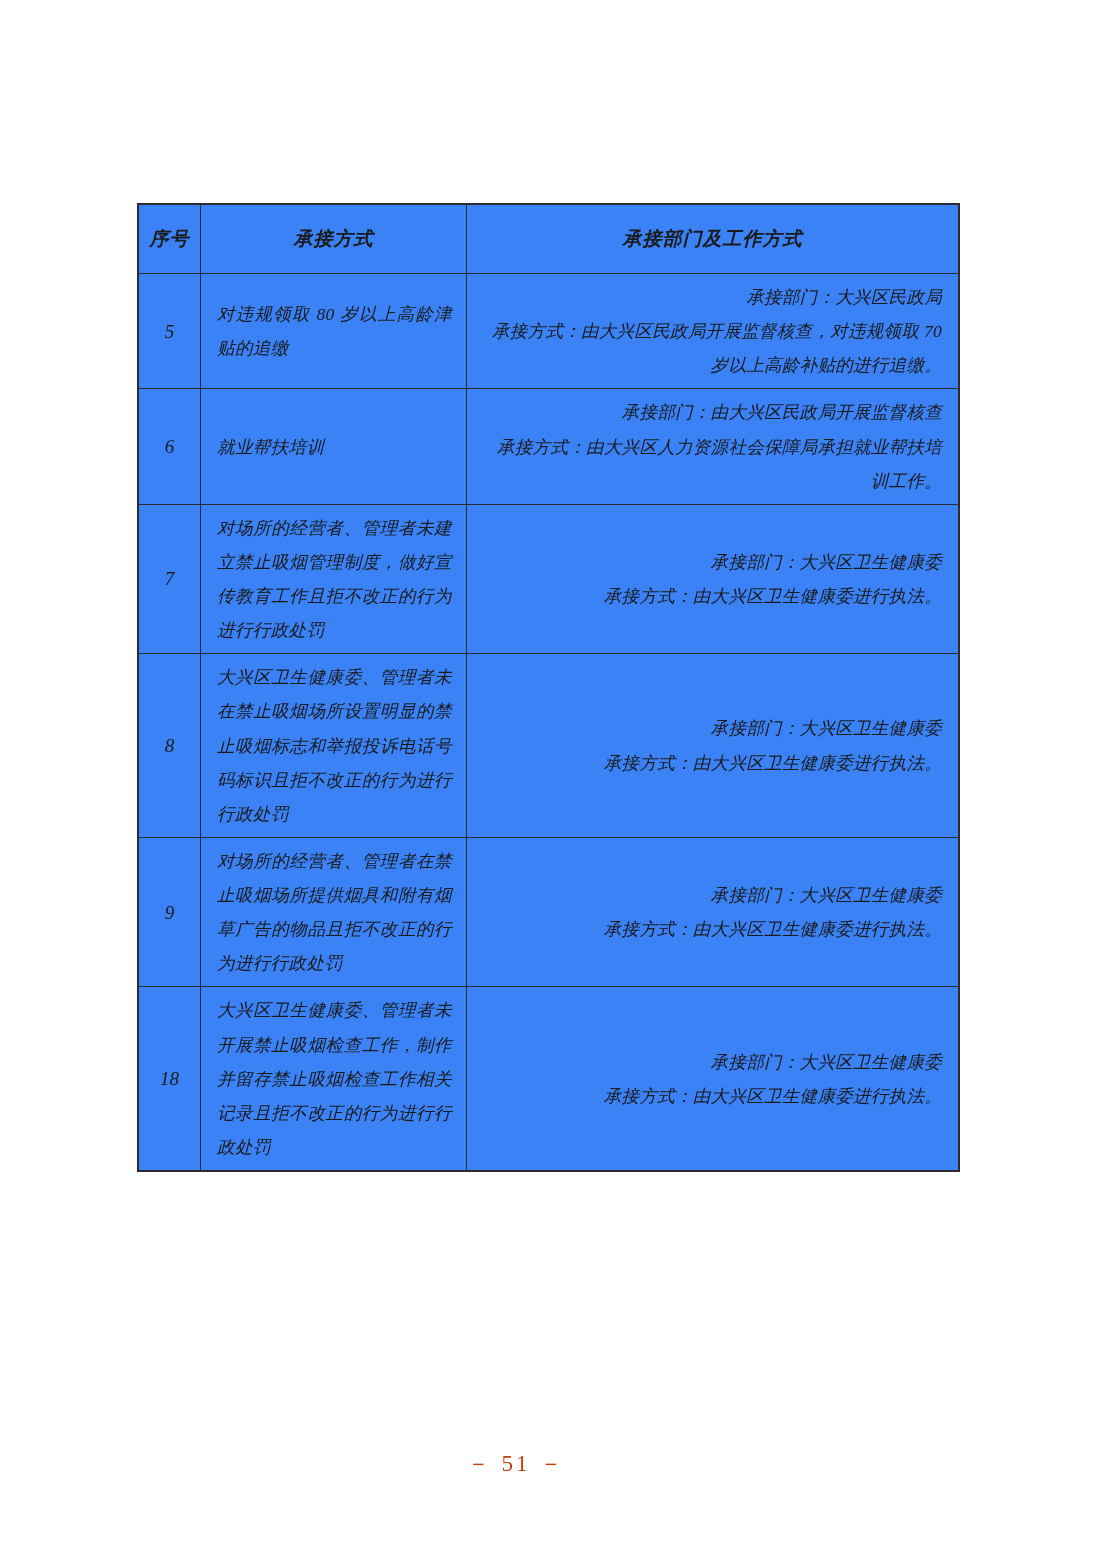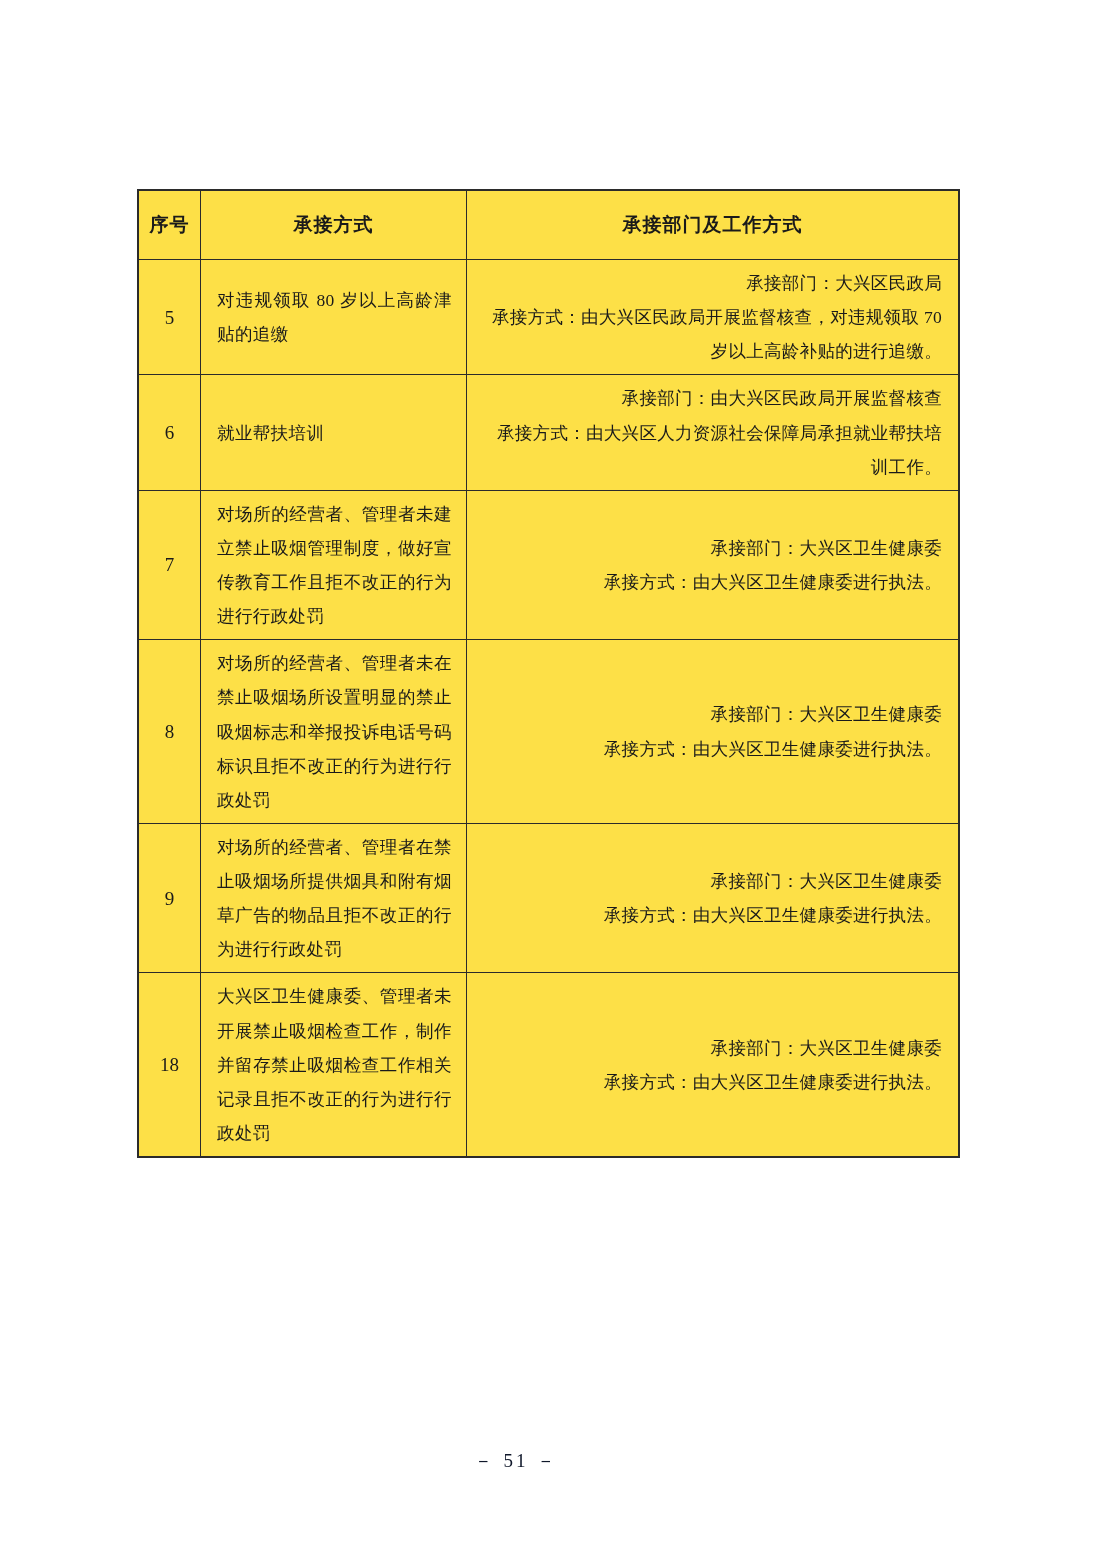--- a/index.html
+++ b/index.html
@@ -18,25 +18,26 @@
 
   .page {
     position: absolute;
     inset: 0;
     background: #ffffff;
   }
 
   .doc-table {
     position: absolute;
     left: 138px;
-    top: 190px;
+    top: 204px;
     width: 820px;
     border-collapse: collapse;
     table-layout: fixed;
-    background: #fde047;
+    background: #3b82f6;
+    font-style: italic;
   }
 
   .doc-table,
   .doc-table td,
   .doc-table th {
     border: 1px solid #2b2b2b;
   }
 
   .doc-table {
     outline: 1px solid #2b2b2b;
@@ -86,24 +87,24 @@
     white-space: normal;
   }
 
   .page-number {
     position: absolute;
     left: 0;
     right: 0;
     top: 1448px;
     text-align: center;
     padding-right: 70px;
-    font-size: 19px;
+    font-size: 23px;
     letter-spacing: 3px;
     font-family: "Liberation Serif", "DejaVu Serif", serif;
-    color: #0f172a;
+    color: #c2410c;
   }
 </style>
 </head>
 <body>
 
 <div class="page">
 
   <table class="doc-table">
     <colgroup>
       <col class="col-seq">
@@ -137,21 +138,21 @@
       <tr>
         <td class="cell-seq">7</td>
         <td class="cell-name">对场所的经营者、管理者未建立禁止吸烟管理制度，做好宣传教育工作且拒不改正的行为进行行政处罚</td>
         <td class="cell-dept">
           <span class="line">承接部门：大兴区卫生健康委</span>
           <span class="line">承接方式：由大兴区卫生健康委进行执法。</span>
         </td>
       </tr>
       <tr>
         <td class="cell-seq">8</td>
-        <td class="cell-name">对场所的经营者、管理者未在禁止吸烟场所设置明显的禁止吸烟标志和举报投诉电话号码标识且拒不改正的行为进行行政处罚</td>
+        <td class="cell-name">大兴区卫生健康委、管理者未在禁止吸烟场所设置明显的禁止吸烟标志和举报投诉电话号码标识且拒不改正的行为进行行政处罚</td>
         <td class="cell-dept">
           <span class="line">承接部门：大兴区卫生健康委</span>
           <span class="line">承接方式：由大兴区卫生健康委进行执法。</span>
         </td>
       </tr>
       <tr>
         <td class="cell-seq">9</td>
         <td class="cell-name">对场所的经营者、管理者在禁止吸烟场所提供烟具和附有烟草广告的物品且拒不改正的行为进行行政处罚</td>
         <td class="cell-dept">
           <span class="line">承接部门：大兴区卫生健康委</span>

